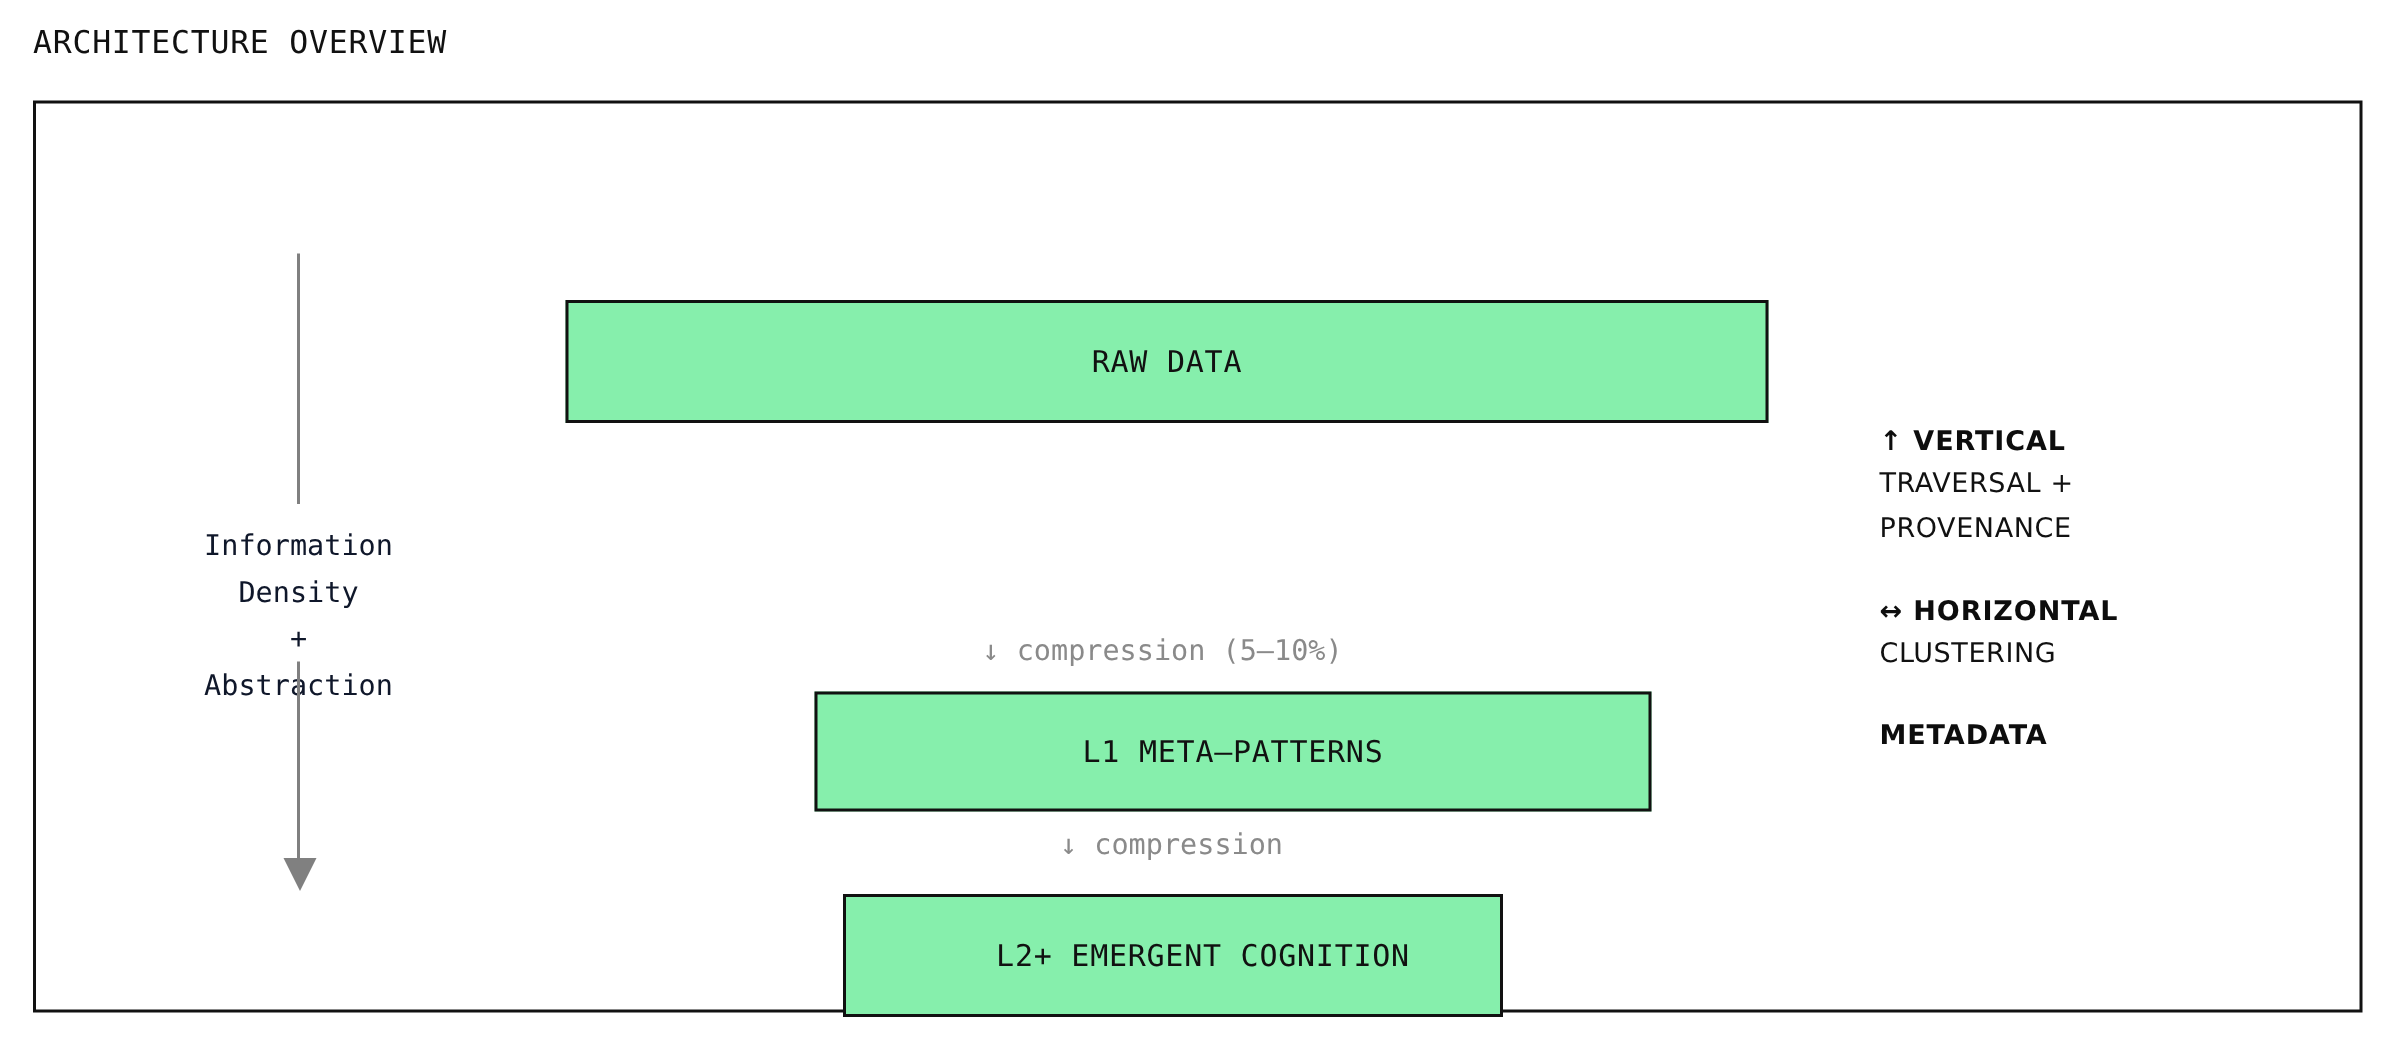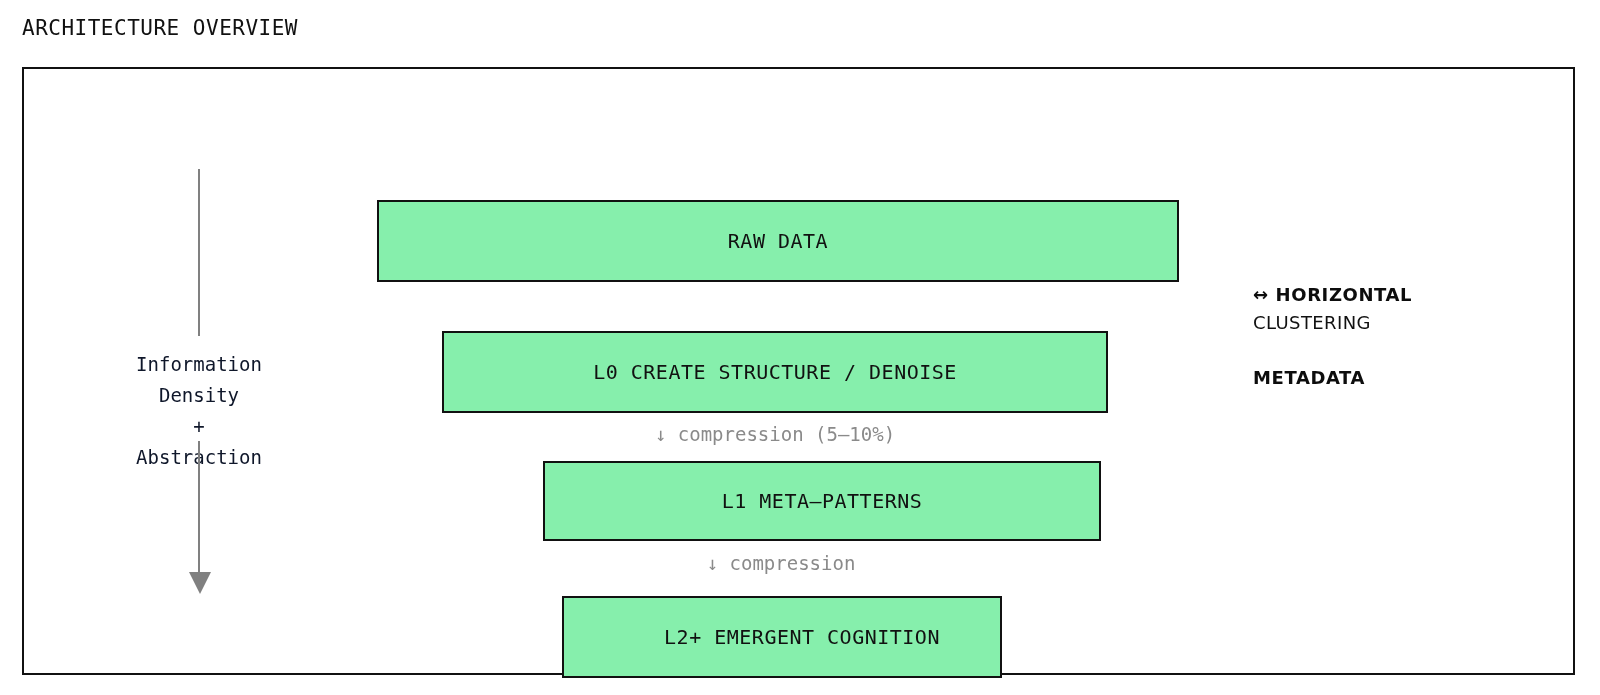--- a/index.html
+++ b/index.html
@@ -166,32 +166,36 @@
 Density
 +
 Abstraction</div>
       <div class="axis-line-bottom"></div>
       <div class="axis-arrowhead"></div>
     </div>
 
     <div class="layer-box box-raw">RAW DATA</div>
 
 
-    <div class="layer-box box-l0">L0 CREATE STRUCTURE / DENOISE</div>
 
     <div class="compression-label comp-2">↓ compression (5–10%)</div>
 
     <div class="layer-box box-l1">L1 META–PATTERNS</div>
 
     <div class="compression-label comp-3">↓ compression</div>
 
     <div class="layer-box box-l2">L2+ EMERGENT COGNITION</div>
 
     <div class="legend">
 
+      <div class="legend-group">
+        <div class="legend-heading"><span class="legend-arrow">↑</span> <span>VERTICAL</span></div>
+        <div class="legend-body">TRAVERSAL +
+PROVENANCE</div>
+      </div>
 
       <div class="legend-group">
         <div class="legend-heading"><span class="legend-arrow">↔</span> <span>HORIZONTAL</span></div>
         <div class="legend-body">CLUSTERING</div>
       </div>
 
       <div class="legend-group">
         <div class="legend-heading">METADATA</div>
       </div>
 

